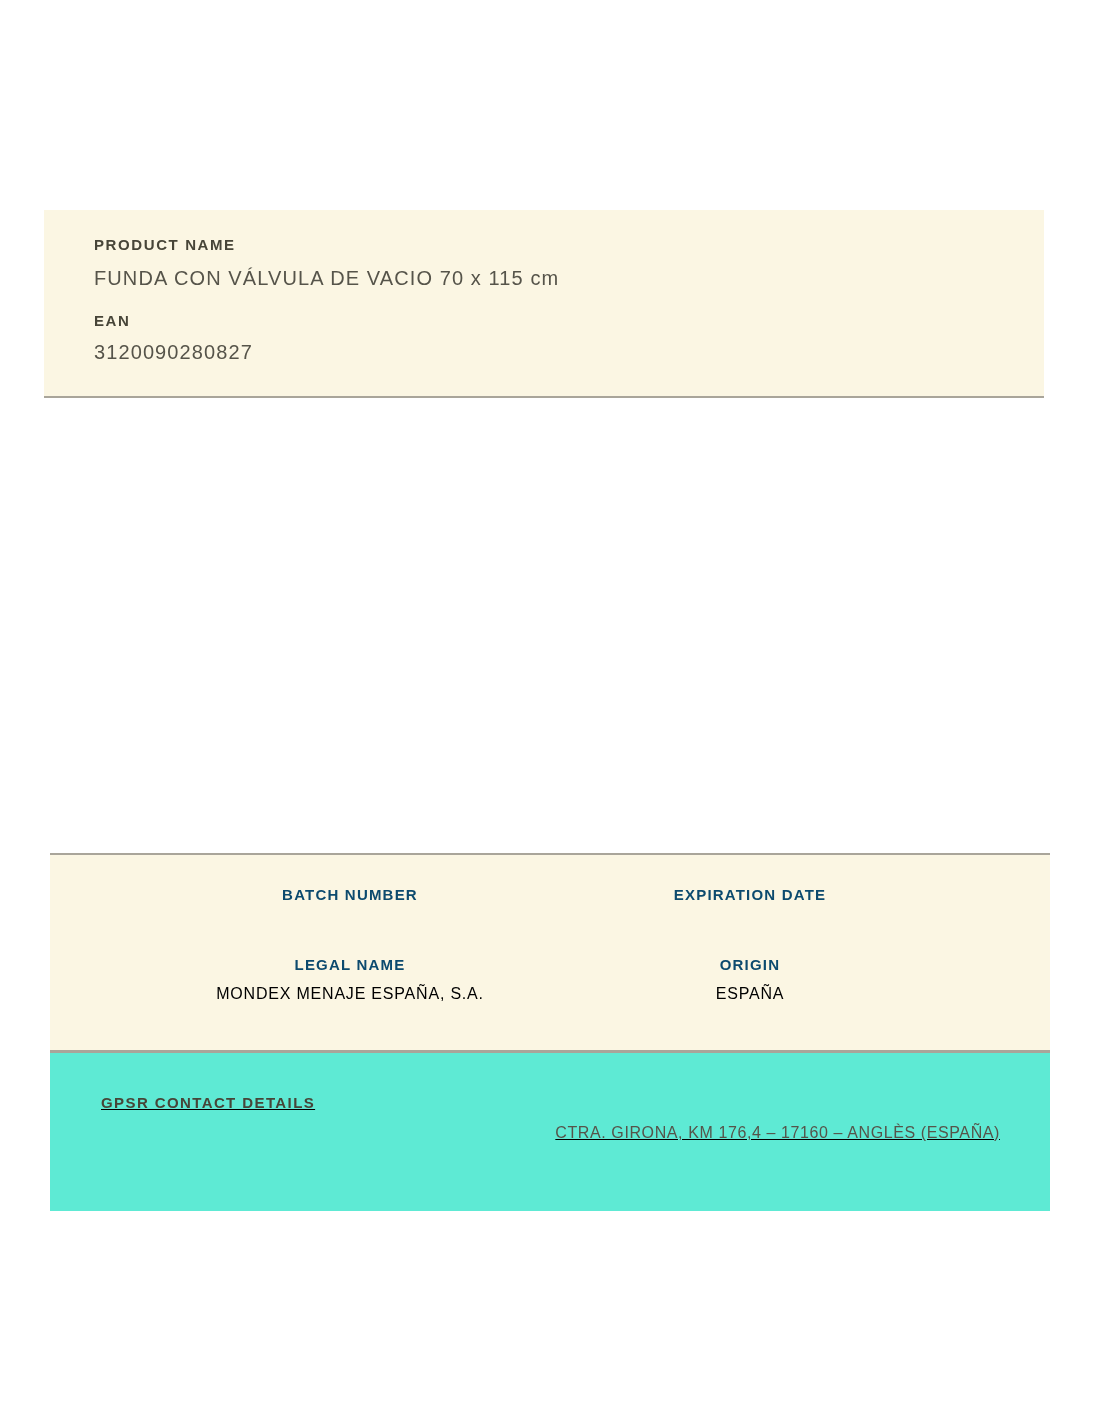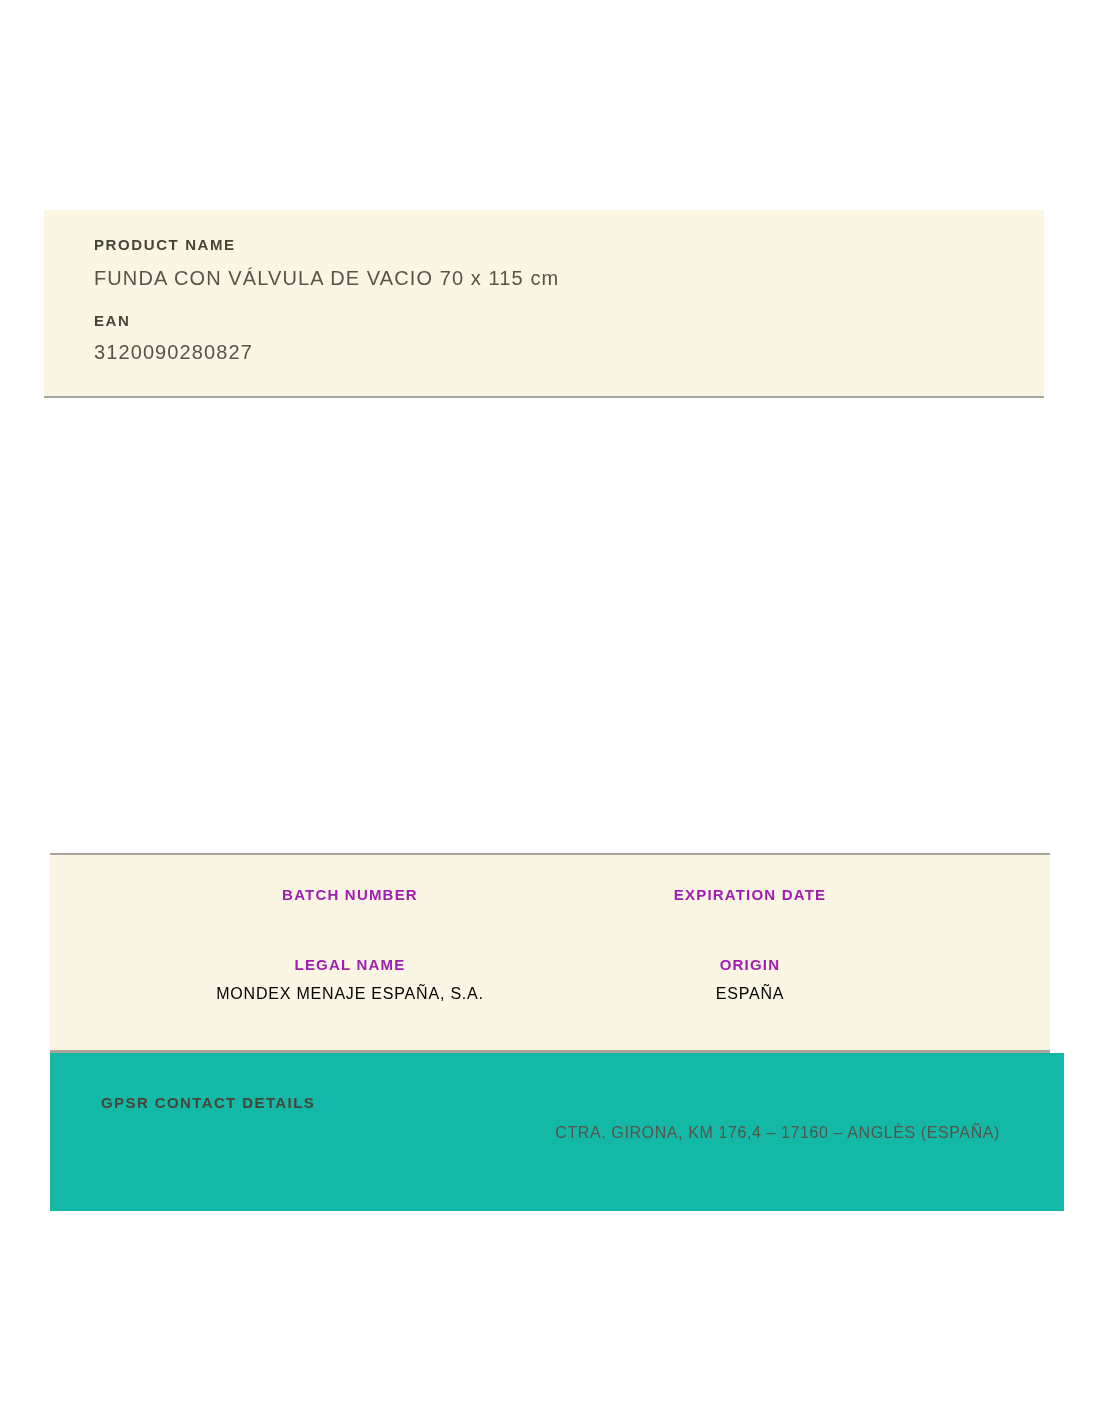--- a/index.html
+++ b/index.html
@@ -64,41 +64,42 @@
   }
   .trace-cell {
     text-align: center;
   }
   .trace-row-1 { margin-top: 31px; }
   .trace-row-2 { margin-top: 52px; }
   .trace-label {
     font-size: 15px;
     font-weight: 700;
     letter-spacing: 1.2px;
-    color: #a21caf;
+    color: #0c4a6e;
     line-height: 1.2;
   }
   .trace-value {
     margin-top: 10px;
     font-size: 16px;
     font-weight: 400;
     letter-spacing: 0.8px;
     color: #000000;
     line-height: 1.2;
   }
 
   
   .section-gpsr {
     position: absolute;
     left: 50px;
     top: 1053px;
     width: 899px;
     height: 117px;
-    padding: 41px 64px 0 51px;
-    background: #14b8a6;
+    padding: 41px 50px 0 51px;
+    background: #5eead4;
+    text-decoration: underline;
   }
   .gpsr-label {
     font-size: 15px;
     font-weight: 700;
     letter-spacing: 1.4px;
     color: #474538;
     line-height: 1.2;
   }
   .gpsr-address {
     margin-top: 11px;

